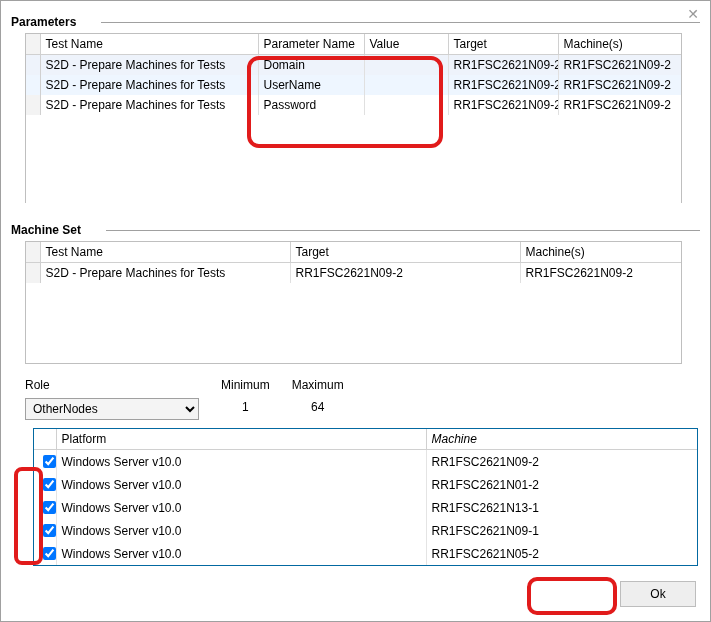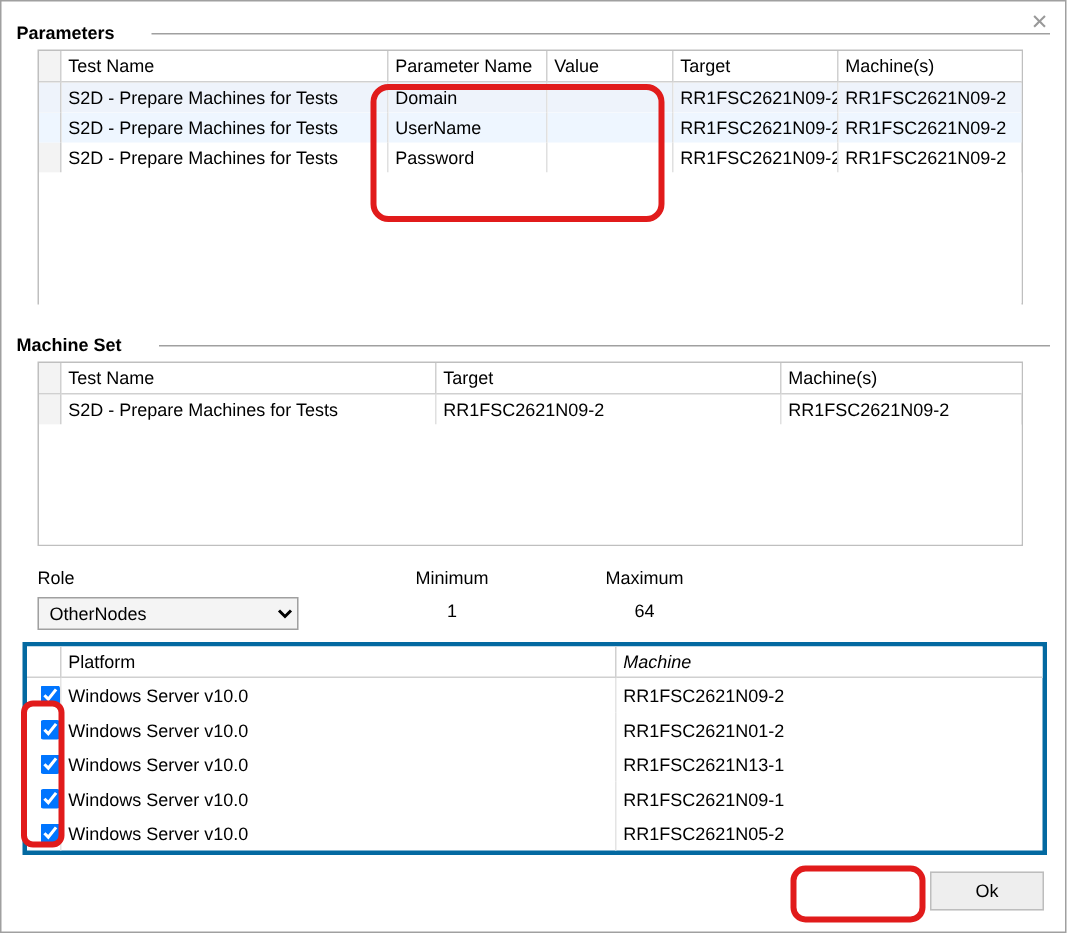--- a/index.html
+++ b/index.html
@@ -42,31 +42,31 @@
   .grid tbody tr.sel td { background:#eef3fb; }
   .grid tbody tr.hl td { background:#eef6ff; }
 
   .grid .rowhdr { width:14px; background:#f3f3f3; border-right:1px solid #d0d0d0; }
 
   .params-area { height:170px; }
   .params-empty { height:110px; background:#fff; }
 
   .mset-empty { height:80px; background:#fff; }
 
-  .rmm { display:flex; gap:78px; align-items:flex-start; margin-top:14px; margin-left:14px; }
+  .rmm { display:flex; gap:22px; align-items:flex-start; margin-top:14px; margin-left:14px; }
   .rmm .col { display:flex; flex-direction:column; align-items:center; }
   .rmm .lbl { font-size:12px; margin-bottom:6px; }
   .rmm .col.left { align-items:flex-start; }
   select.role {
     width:174px; height:22px; font-size:12px;
     border:1px solid #a0a0a0; background:#f4f4f4; padding:1px 3px;
   }
   .plain-val { padding-top:2px; }
 
-  .platform-wrap { margin-top:8px; margin-left:4px; margin-right:2px; border:3px solid #0369a1; }
+  .platform-wrap { margin-top:8px; margin-left:22px; margin-right:2px; border:1px solid #0369a1; }
   .plat { width:100%; border-collapse:collapse; table-layout:fixed; }
   .plat th {
     font-weight:400; text-align:left; padding:3px 5px;
     border-bottom:1px solid #d0d0d0; border-right:1px solid #d0d0d0;
     background:#fff;
   }
   .plat th:last-child { border-right:none;font-style:italic; }
   .plat td {
     padding:2px 5px; border-right:1px solid #e4e4e4;
   }

